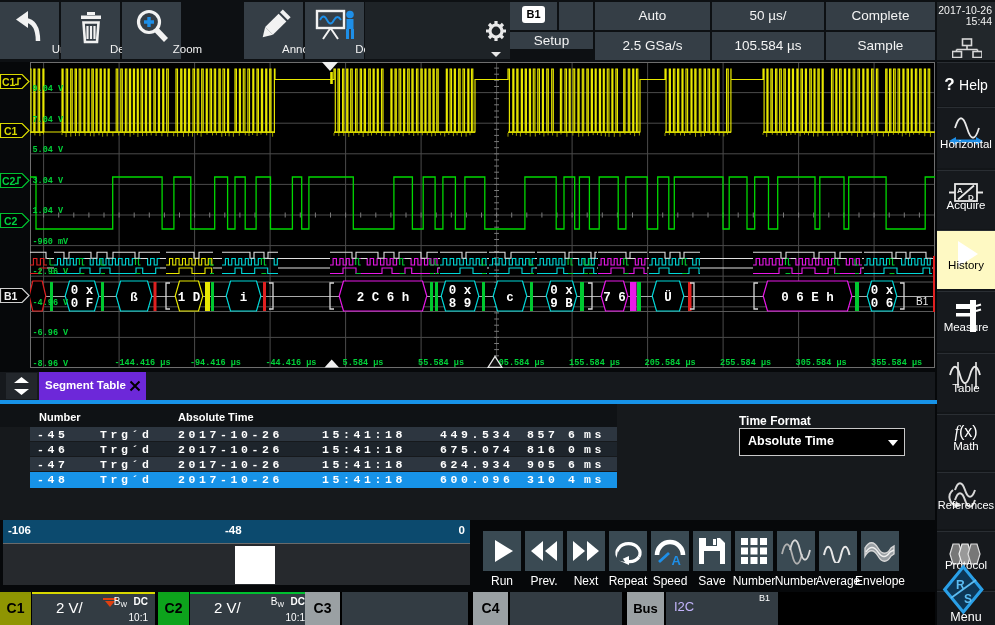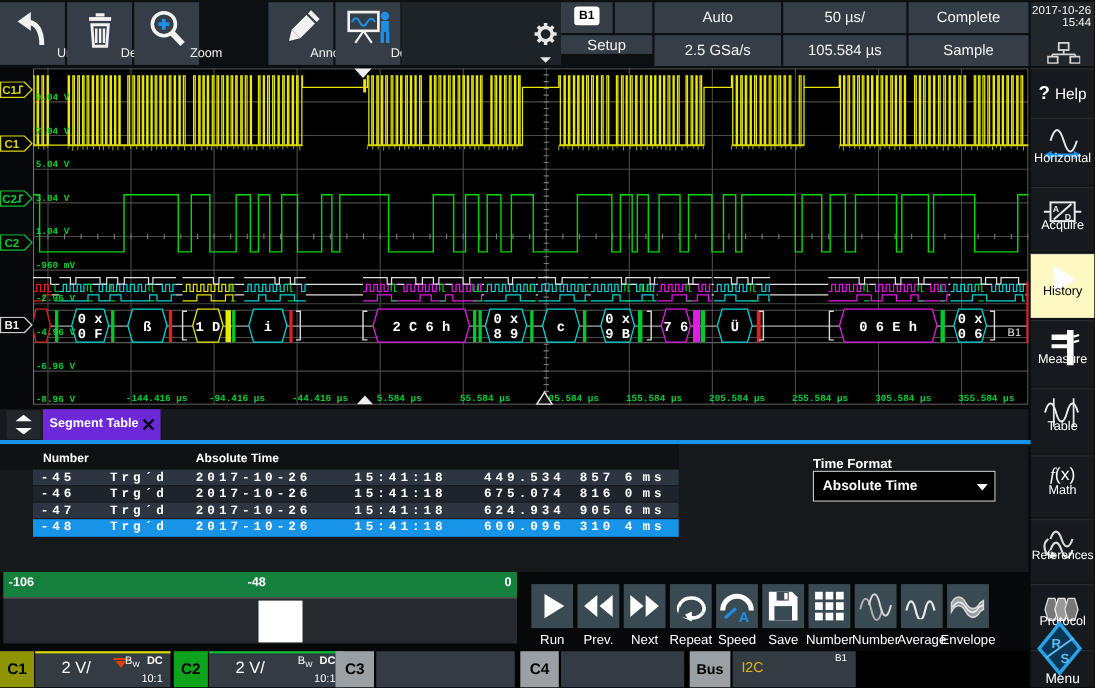--- a/index.html
+++ b/index.html
@@ -414,21 +414,21 @@
         <span style="left:538px">4</span>
         <span style="left:554px">ms</span>
       </div>
  <div class="abs" style="left:739px;top:10px;font-size:12px;font-weight:bold;color:#fff">Time Format</div>
  <div class="abs" style="left:739px;top:24px;width:166px;height:28px;background:#000;border:1px solid #c8c8c8">
    <div class="abs" style="left:8px;top:5px;font-size:12.5px;font-weight:bold;color:#fff">Absolute Time</div>
    <div class="abs" style="left:148px;top:11px;width:0;height:0;border-left:5px solid transparent;border-right:5px solid transparent;border-top:6px solid #fff"></div>
  </div>
 </div>
 
-<div class="abs" style="left:3px;top:520px;width:467px;height:23px;background:#15803d;color:#fff;font-size:11.5px;font-weight:bold">
+<div class="abs" style="left:3px;top:520px;width:467px;height:23px;background:#0c4a6e;color:#fff;font-size:11.5px;font-weight:bold">
  <span class="abs" style="left:5px;top:4px">-106</span>
  <span class="abs" style="left:222px;top:4px">-48</span>
  <span class="abs" style="right:5px;top:4px">0</span>
 </div>
 <div class="abs" style="left:3px;top:543px;width:467px;height:42px;background:#26292d;border-top:1px solid #6a6a6a"></div>
 <div class="abs" style="left:235px;top:546px;width:40px;height:38px;background:#fff"></div>
 
 <div id="transport">
 <div class="pbtn" style="left:5px">
         <svg width="26" height="26" viewBox="0 0 26 26">
@@ -532,17 +532,17 @@
    <span class="abs" style="right:28px;top:2px;color:#fff;font-size:10px">B<span style="font-size:7px;vertical-align:-2px">W</span></span>
    <span class="abs" style="right:7px;top:2px;color:#fff;font-size:10px;font-weight:bold">DC</span>
    <span class="abs" style="right:7px;bottom:2px;color:#fff;font-size:10px">10:1</span>
  </div>
  <div class="chtab" style="left:305px;width:35px;background:#9aa0a3">C3</div>
  <div class="chinfo" style="left:342px;width:126px"></div>
  <div class="chtab" style="left:473px;width:35px;background:#9aa0a3">C4</div>
  <div class="chinfo" style="left:510px;width:112px"></div>
  <div class="chtab" style="left:627px;width:37px;background:#9aa0a3;font-size:13px;font-weight:bold">Bus</div>
  <div class="chinfo" style="left:666px;width:112px">
-   <span class="abs" style="left:8px;top:7px;color:#eab308;font-size:13px">I2C</span>
+   <span class="abs" style="left:8px;top:7px;color:#c4b5fd;font-size:13px">I2C</span>
    <span class="abs" style="right:8px;top:1px;color:#fff;font-size:9px">B1</span>
  </div>
 </div>
 </div>
 
 </body></html>

